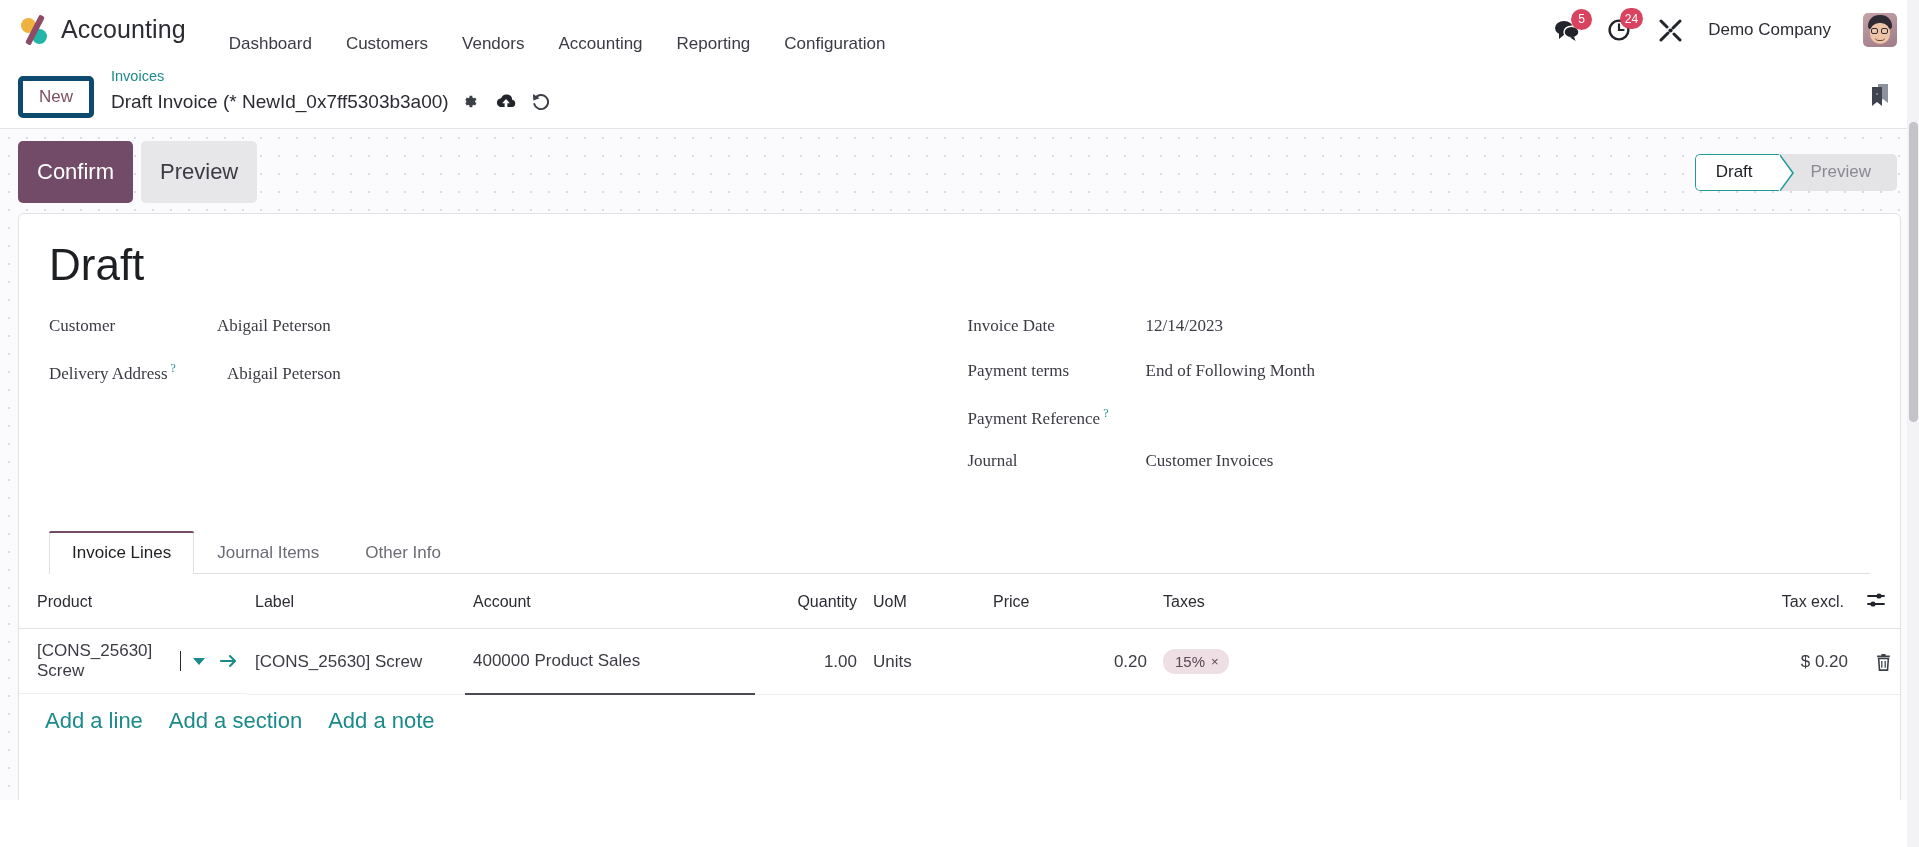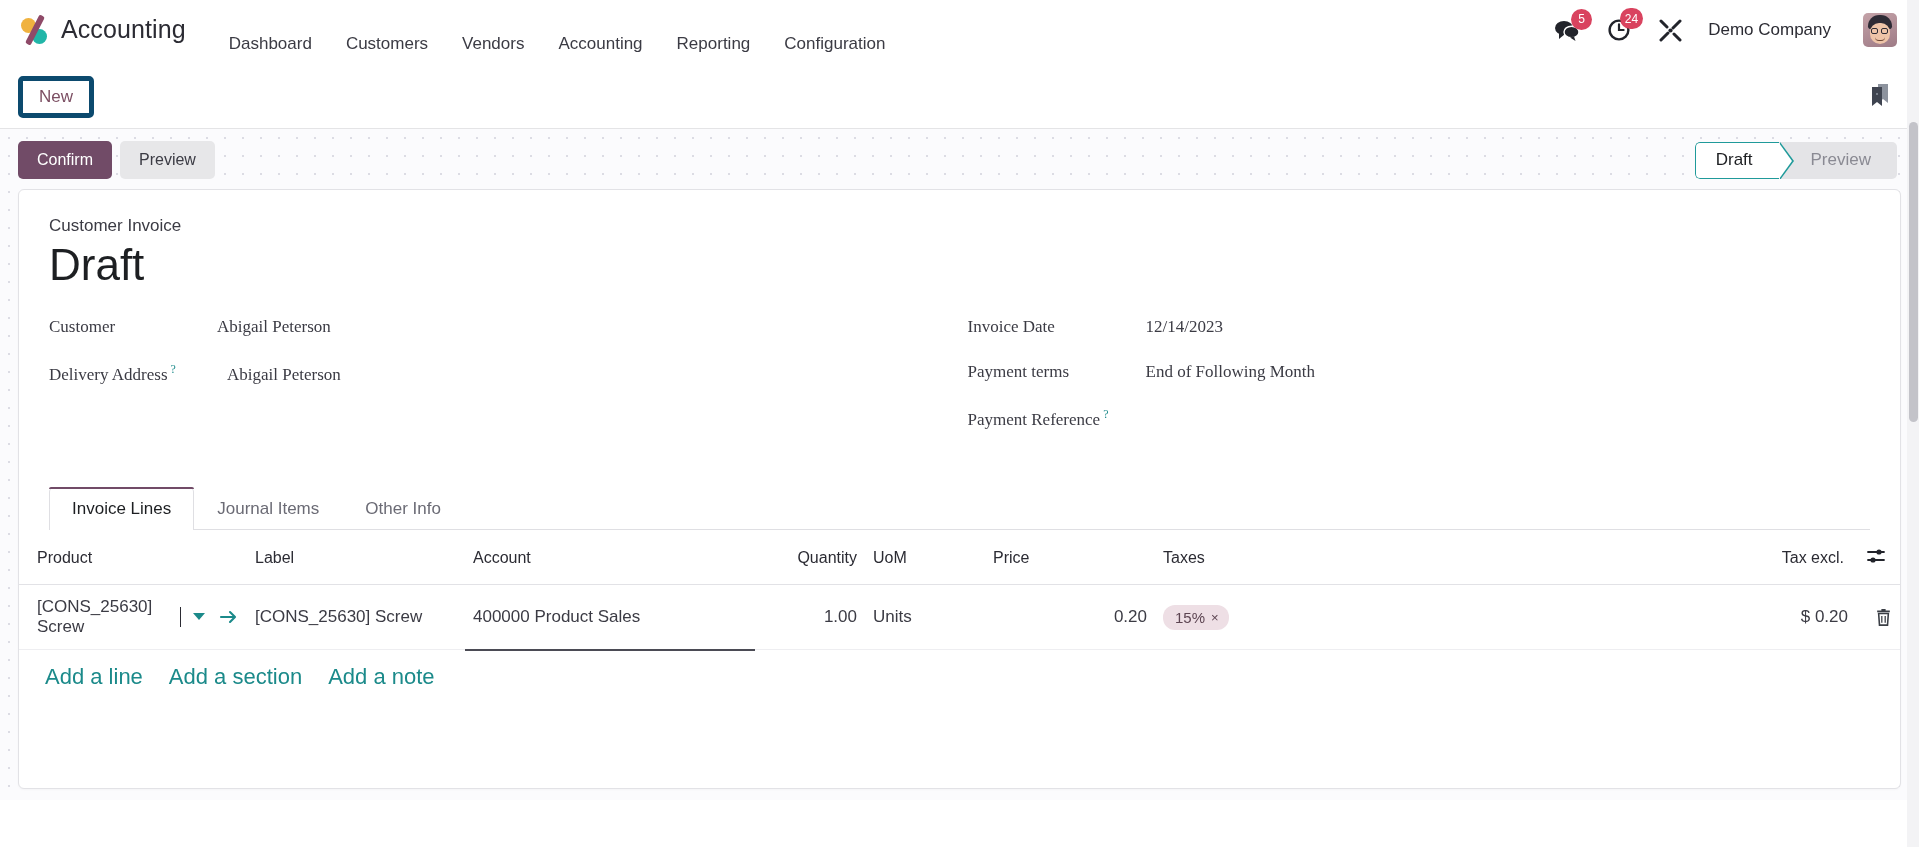--- a/index.html
+++ b/index.html
@@ -112,21 +112,21 @@
     background-size: 18px 18px;
     height: 671px;
     position: relative;
     overflow: hidden;
   }
   .action-row {
     display: flex; align-items: center;
     padding: 12px 22px 10px 18px;
   }
   .btn {
-    font-size: 16px; padding: 8px 18px; border-radius: 5px;
+    font-size: 22px; padding: 16px 18px; border-radius: 5px;
     cursor: pointer; border: 1px solid transparent; line-height: 1.25;
     white-space: nowrap;
   }
   .btn-primary { background: #714b67; color: #ffffff; margin-right: 8px; }
   .btn-secondary { background: #e7e7e9; color: #3b3b44; }
 
   .statusbar { margin-left: auto; display: flex; align-items: stretch; }
   .status-pill {
     display: flex; background: #e4e4e7; border-radius: 5px; overflow: hidden;
     height: 37px;
@@ -333,20 +333,46 @@
       <div class="g1"></div>
         <div class="g2"></div>
         <div class="mouth"></div>
     </div>
   </div>
 </div>
 
 <div class="control-panel">
   <div class="new-btn">New</div>
 
+  <div class="bc-stack">
+    <div class="bc-parent">Invoices</div>
+    <div class="bc-current-row">
+      <div class="bc-current">Draft Invoice (* NewId_0x7ff5303b3a00)</div>
+
+      <div class="bc-act">
+        <svg width="19" height="19" viewBox="0 0 20 20">
+          <path fill="#3b3f46" d="M10 6.6a3.4 3.4 0 1 0 0 6.8 3.4 3.4 0 0 0 0-6.8zm0 5a1.6 1.6 0 1 1 0-3.2 1.6 1.6 0 0 1 0 3.2z"></path>
+          <path fill="#3b3f46" d="M17.4 11.6l-1.5-.8a6.2 6.2 0 0 0 0-1.6l1.5-.8-1.5-2.6-1.5.8a6.3 6.3 0 0 0-1.4-.8V4h-3v1.8c-.5.2-1 .5-1.4.8l-1.5-.8L5.6 8.4l1.5.8a6.2 6.2 0 0 0 0 1.6l-1.5.8 1.5 2.6 1.5-.8c.4.3.9.6 1.4.8V16h3v-1.8c.5-.2 1-.5 1.4-.8l1.5.8 1.5-2.6z"></path>
+        </svg>
+      </div>
+
+      <div class="bc-act">
+        <svg width="22" height="19" viewBox="0 0 24 20">
+          <path fill="#22242b" d="M18.8 8.1A6.3 6.3 0 0 0 6.6 6.4 5 5 0 0 0 5.2 16h5.3v-4H7.8L12 7.4l4.2 4.6h-2.7v4h5.1a4 4 0 0 0 .2-7.9z"></path>
+        </svg>
+      </div>
+
+      <div class="bc-act">
+        <svg width="21" height="20" viewBox="0 0 22 20">
+          <path fill="none" stroke="#3b3f46" stroke-width="2" stroke-linecap="round" d="M4.2 6.2 A7.4 7.4 0 1 1 3.4 12"></path>
+          <path fill="#3b3f46" d="M2.1 1.6 L9 6.1 L2.4 8.3 Z"></path>
+        </svg>
+      </div>
+    </div>
+  </div>
 
   <div class="cp-right">
     <div class="bookmark-btn">
       <svg width="26" height="28" viewBox="0 0 26 28">
         <path fill="#8d939e" d="M11 4h10v19l-5-4-5 4z"></path>
         <path fill="#3f4450" d="M5 7h10v19l-5-4-5 4z"></path>
         <circle cx="10" cy="14" r="1" fill="#8d939e"></circle>
       </svg>
     </div>
   </div>
@@ -362,21 +388,20 @@
       <div class="status-pill">
         <div class="status-step active">Draft</div>
         <div class="status-step next">Preview</div>
       </div>
     </div>
   </div>
 
   <div class="sheet">
     <div class="sheet-inner">
 
-      <div class="doc-subtitle">Customer Invoice</div>
       <div class="doc-title">Draft</div>
 
       <div class="form-cols">
 
         <div class="form-col left">
           <div class="field-row">
             <div class="field-label">Customer</div>
             <div class="field-value">Abigail Peterson</div>
           </div>
           <div class="field-row">
@@ -390,20 +415,24 @@
             <div class="field-label wide">Invoice Date</div>
             <div class="field-value">12/14/2023</div>
           </div>
           <div class="field-row">
             <div class="field-label wide">Payment terms</div>
             <div class="field-value">End of Following Month</div>
           </div>
           <div class="field-row">
             <div class="field-label wide"><span>Payment Reference</span><span class="help-mark">?</span></div>
             <div class="field-value"></div>
+          </div>
+          <div class="field-row">
+            <div class="field-label wide">Journal</div>
+            <div class="field-value">Customer Invoices</div>
           </div>
         </div>
 
       </div>
 
       <div class="notebook">
         <div class="tabs">
           <div class="tab active">Invoice Lines</div>
           <div class="tab">Journal Items</div>
           <div class="tab">Other Info</div>

